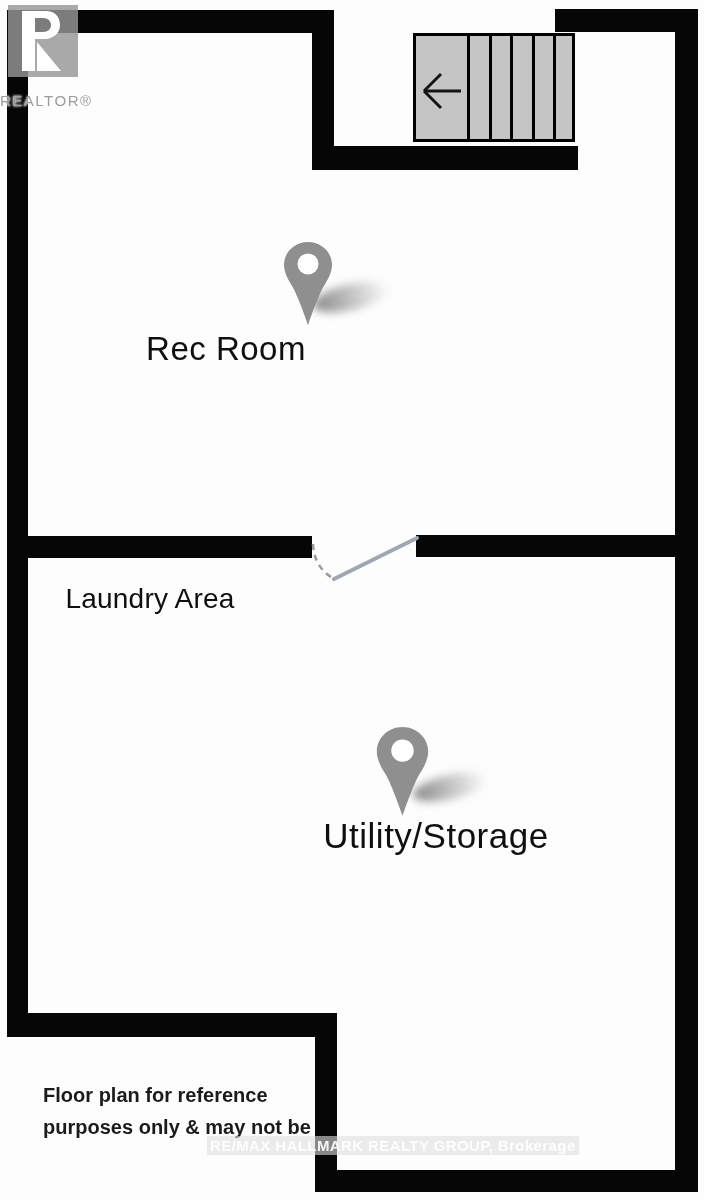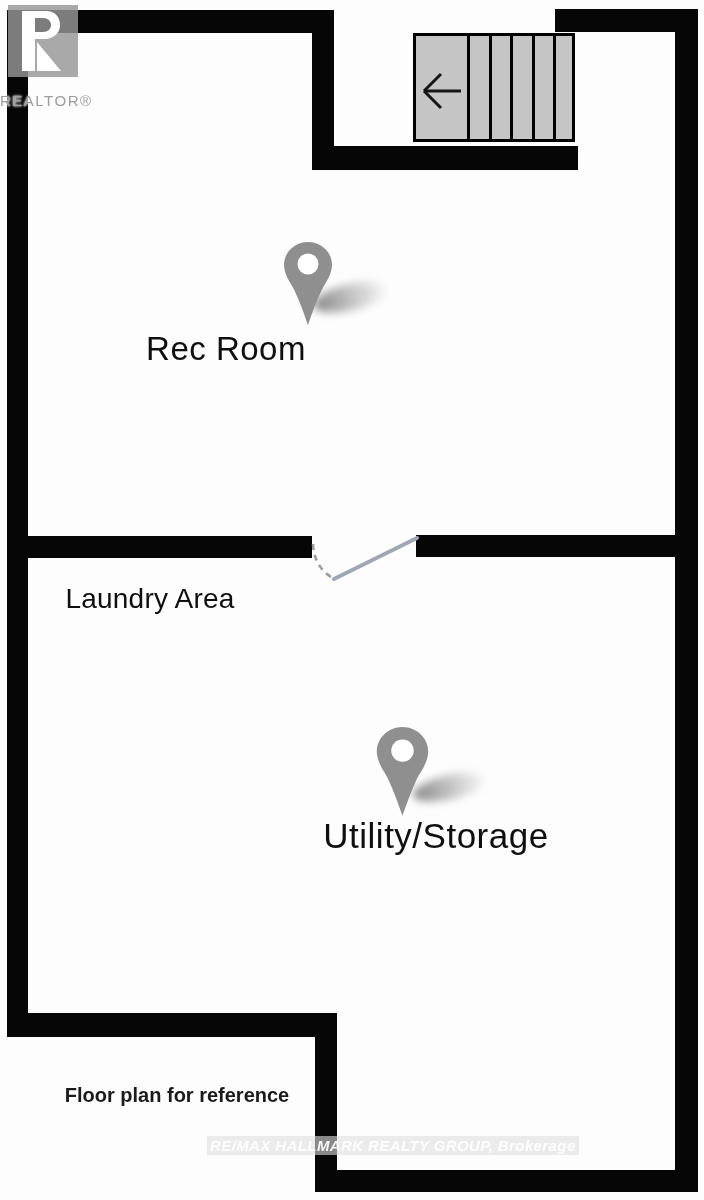--- a/index.html
+++ b/index.html
@@ -48,21 +48,21 @@
     position:absolute;left:177px;top:1071px;transform:translateX(-50%);
     text-align:left;font-weight:bold;font-size:20px;line-height:32px;
     color:#1b1b1b;z-index:20;white-space:nowrap;margin-top:8px;
   }
 
   
   #watermark{
     position:absolute;left:207px;top:1136px;z-index:30;
     font-size:15px;line-height:19px;letter-spacing:0.4px;font-weight:bold;
     color:rgba(255,255,255,0.92);background:rgba(224,224,224,0.6);
-    padding:0 3px;white-space:nowrap;font-style:italic;
+    padding:0 3px;white-space:nowrap;
   }
 
   
   #logo{position:absolute;left:8px;top:5px;z-index:40;width:86px;}
   #logo-block{
     position:relative;width:70px;height:72px;
     background:rgba(150,150,150,0.82);
   }
   #logo-block svg{position:absolute;left:0;top:0;}
   #logo-wordmark{
@@ -116,20 +116,21 @@
     <path fill="var(--pin,#8f8f8f)" d="M25,1 C11.7,1 1,11.2 1,23.8 C1,30.5 4.2,37.3 8.6,44.2 C14.9,54.1 25,84 25,84 C25,84 35.1,54.1 41.4,44.2 C45.8,37.3 49,30.5 49,23.8 C49,11.2 38.3,1 25,1 Z"></path>
     <circle cx="25" cy="23" r="10.5" fill="#ffffff"></circle>
   </svg>
 
   <div id="label-rec" class="room-label">Rec Room</div>
   <div id="label-laundry" class="room-label">Laundry Area</div>
   <div id="label-utility" class="room-label">Utility/Storage</div>
 
   <div id="disclaimer">
     <div>Floor plan for reference</div>
+    <div>purposes only &amp; may not be</div>
   </div>
 
   <div id="watermark">RE/MAX HALLMARK REALTY GROUP, Brokerage</div>
 
   <div id="logo">
     <div id="logo-block">
       <svg width="70" height="72" viewBox="0 0 70 72">
         <path fill="#ffffff" fill-rule="evenodd" d="M14,6 L38,6 C47,6 52,12 52,20 C52,28 46,33 38,34 L27,34 L27,66 L14,66 Z
              M27,13 L35,13 C40,13 43,16 43,20 C43,24 40,27 35,27 L27,27 Z"></path>
         <path fill="#ffffff" d="M29,37 L53,66 L29,66 Z"></path>

